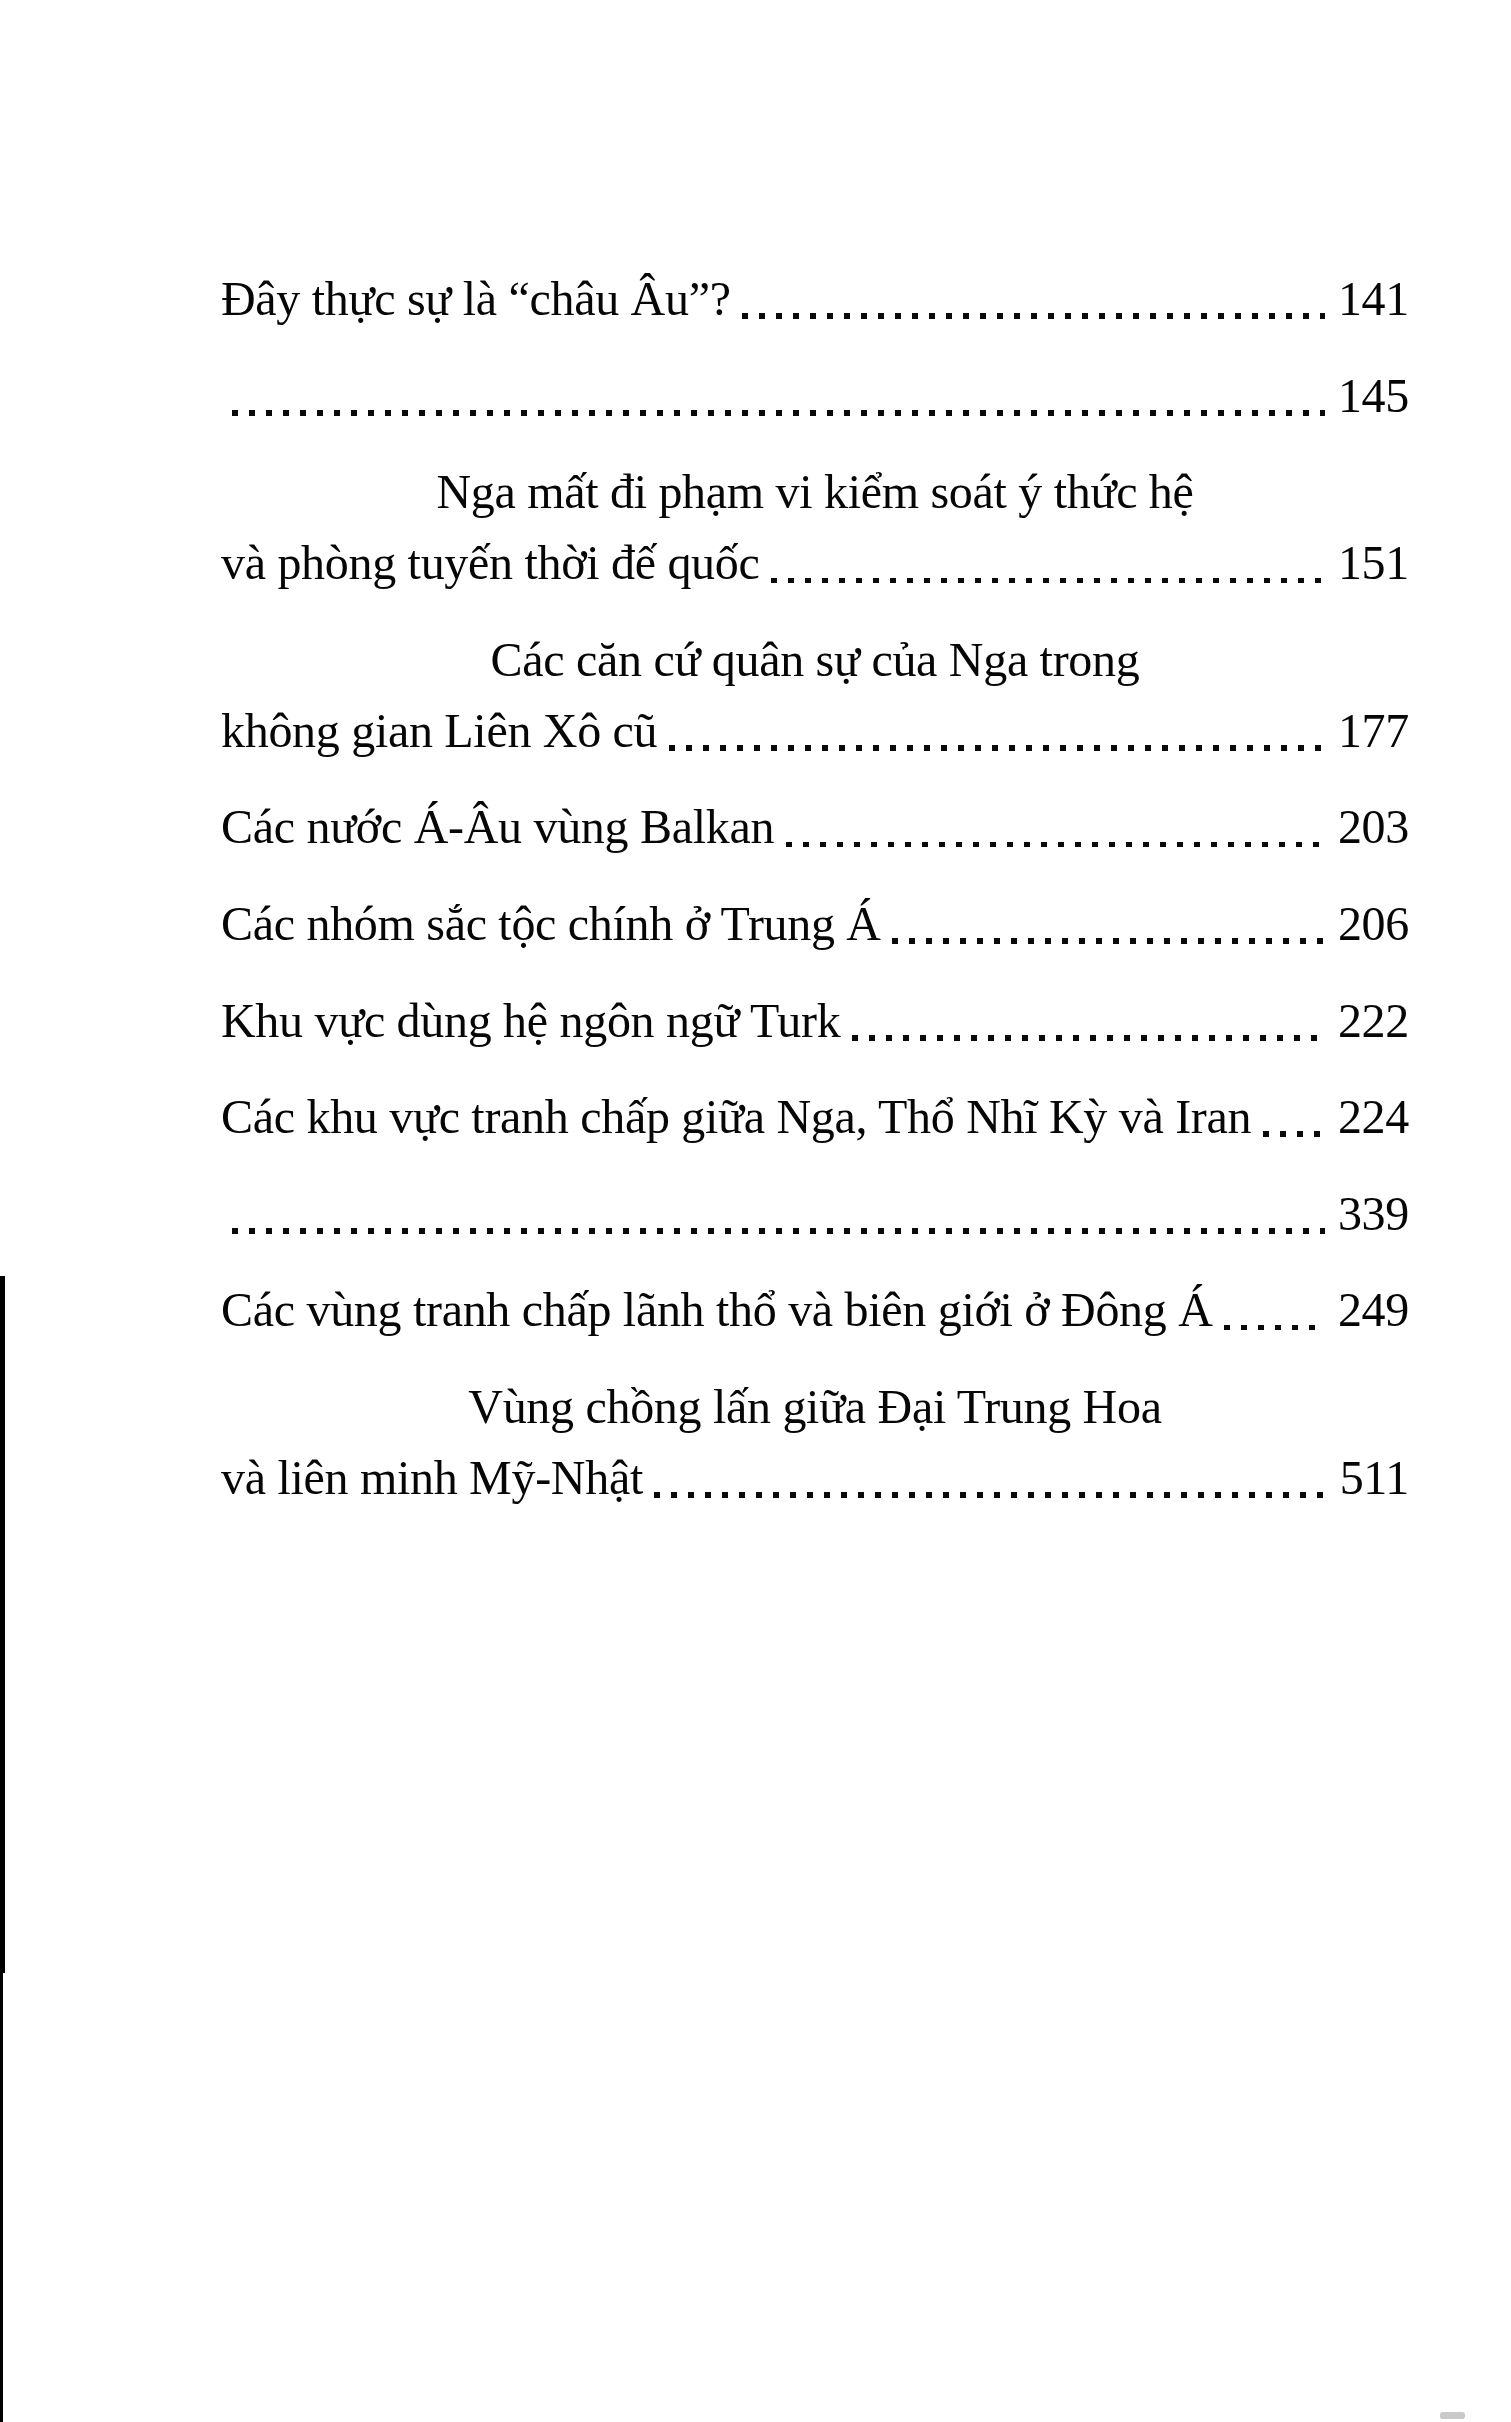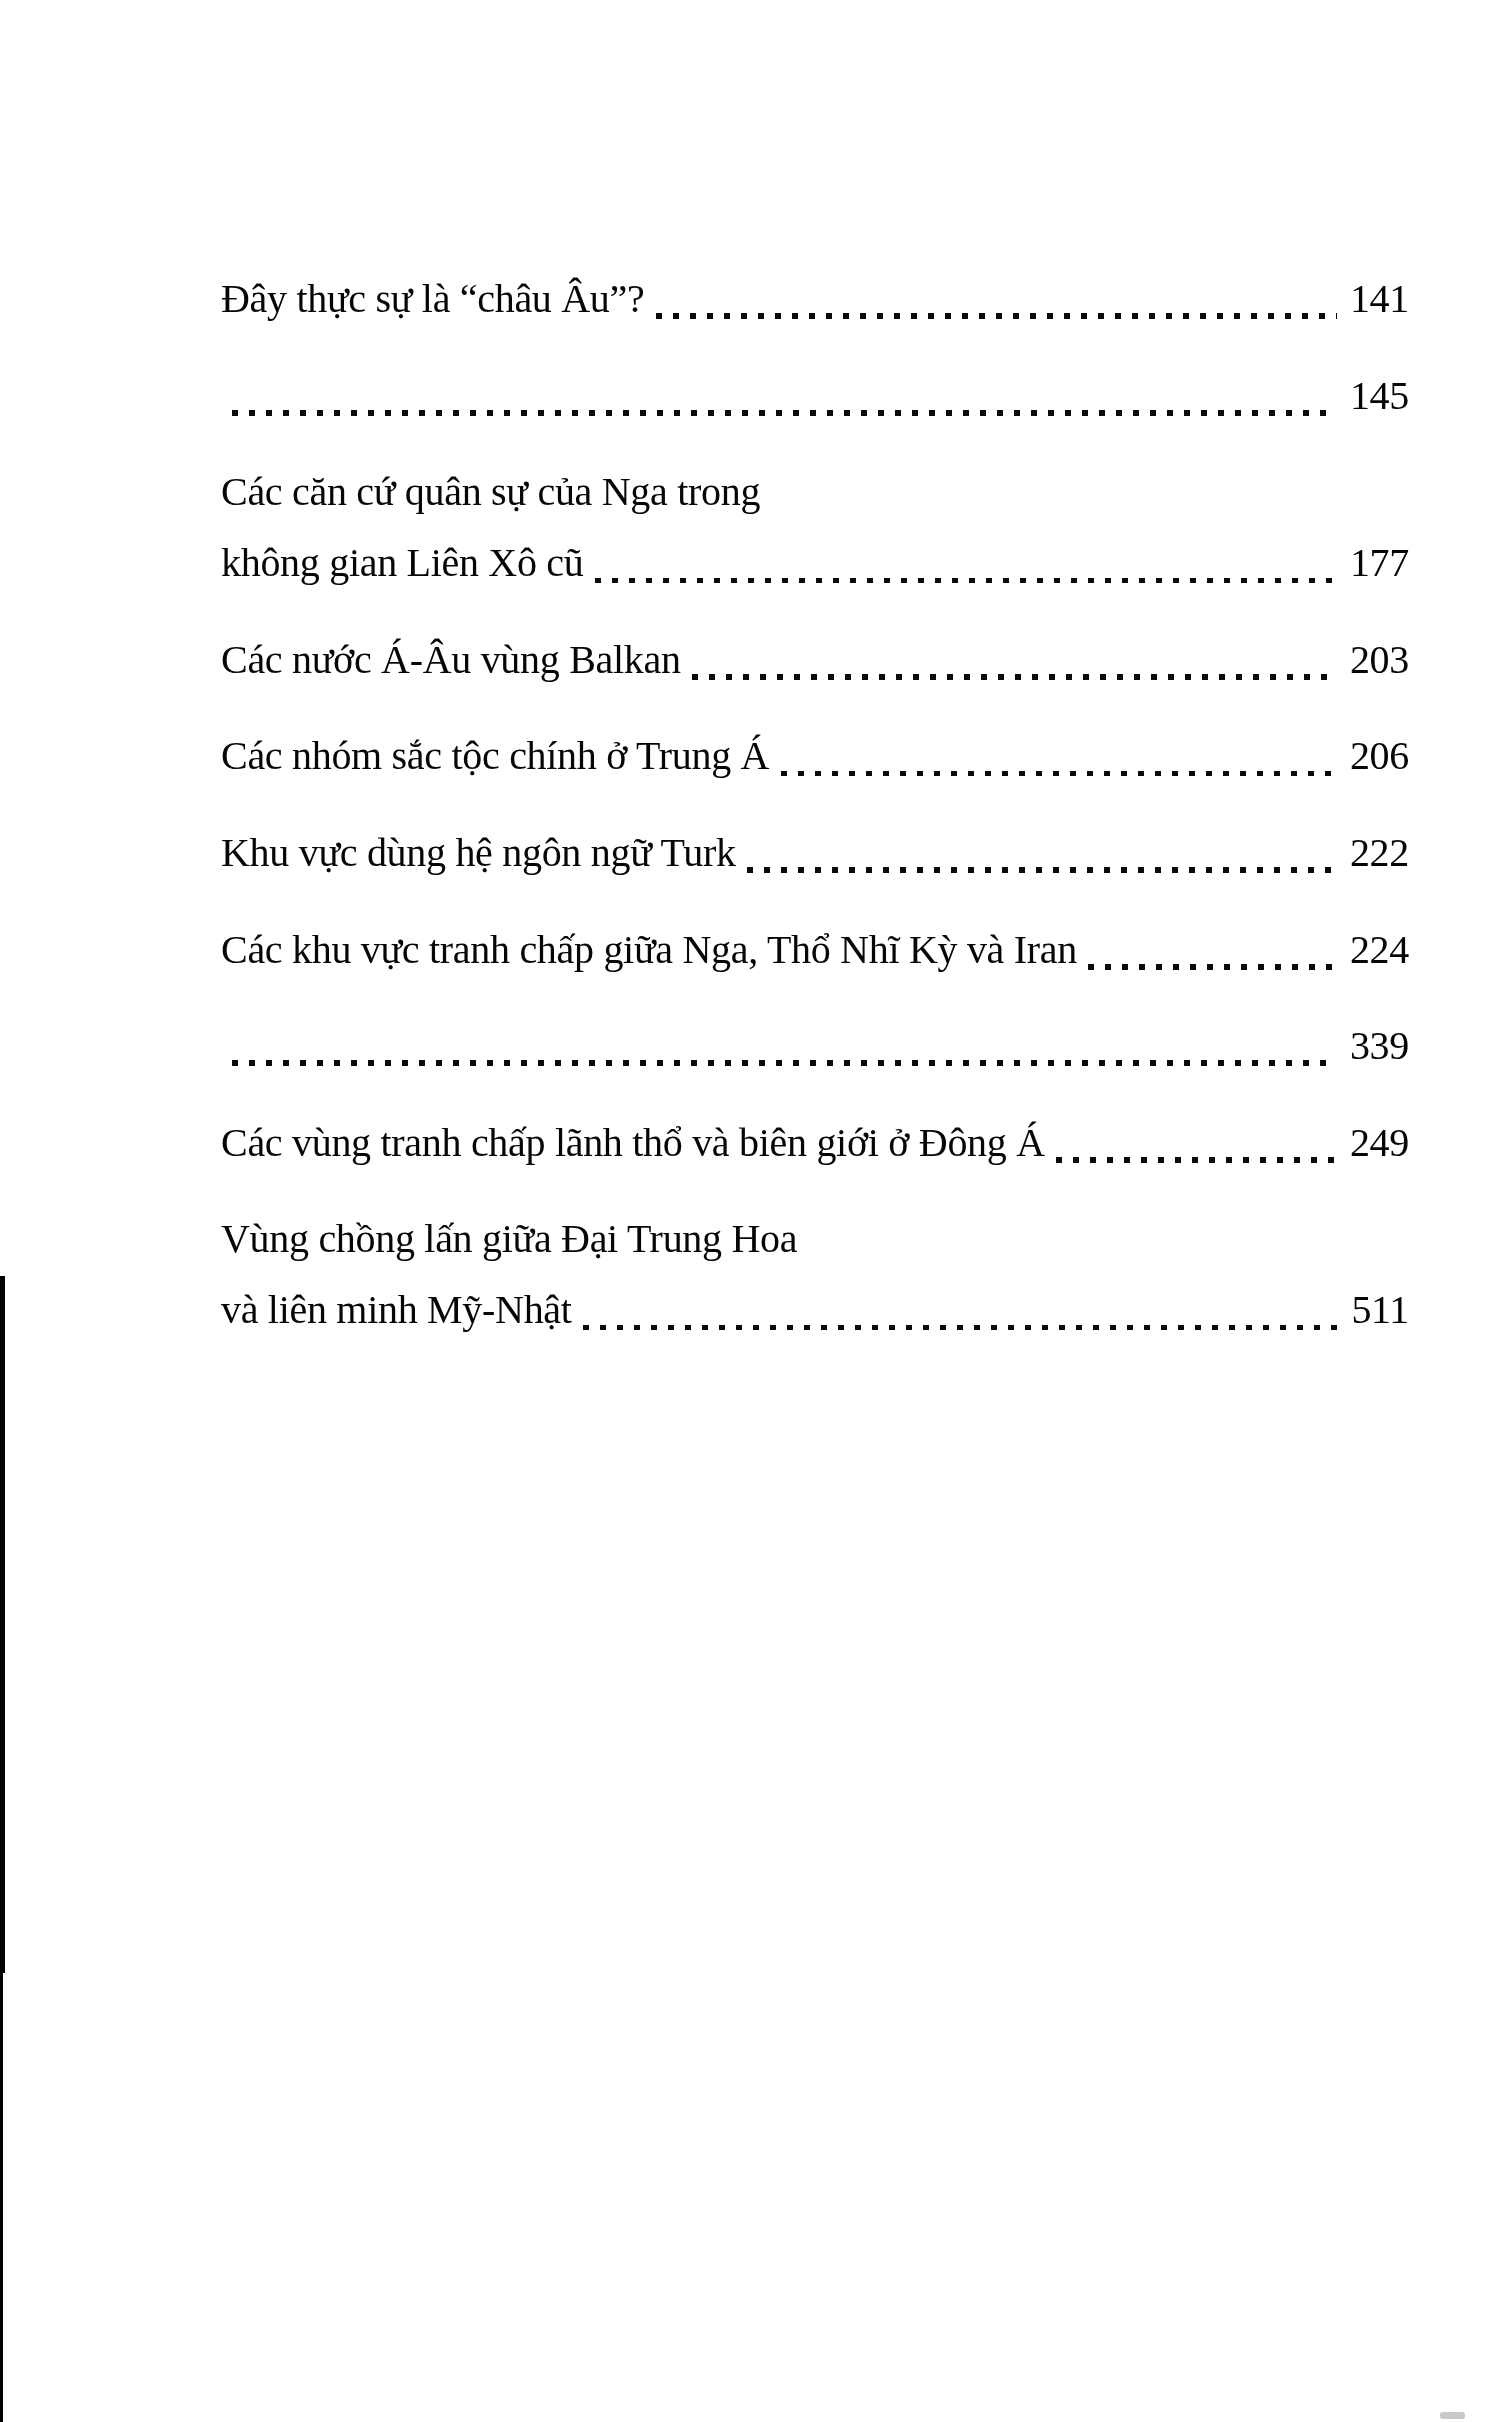--- a/index.html
+++ b/index.html
@@ -13,24 +13,25 @@
     color:#060606;
   }
   .toc{
     position:absolute;
     left:221px;
     top:263px;
     width:1188px;
   }
   .entry{margin-bottom:25.6px;}
   .line{
-    font-size:40px;
+    font-size:48px;
     line-height:71px;
     letter-spacing:-0.3px;
     white-space:nowrap;
+    text-align:center;
   }
   .line.last{
     display:flex;
     align-items:baseline;
   }
   .title{white-space:nowrap;}
   .leader{
     flex:1 1 auto;
     min-width:23px;
     height:5.7px;
@@ -58,20 +59,28 @@
         <div class="line last">
           <span class="title">Đây thực sự là “châu Âu”?</span>
           <span class="leader"></span>
           <span class="num">141</span>
         </div>
       </div>
       <div class="entry">
         <div class="line last">
           <span class="leader"></span>
           <span class="num">145</span>
+        </div>
+      </div>
+      <div class="entry">
+        <div class="line">Nga mất đi phạm vi kiểm soát ý thức hệ</div>
+        <div class="line last">
+          <span class="title">và phòng tuyến thời đế quốc</span>
+          <span class="leader"></span>
+          <span class="num">151</span>
         </div>
       </div>
       <div class="entry">
         <div class="line">Các căn cứ quân sự của Nga trong</div>
         <div class="line last">
           <span class="title">không gian Liên Xô cũ</span>
           <span class="leader"></span>
           <span class="num">177</span>
         </div>
       </div>

